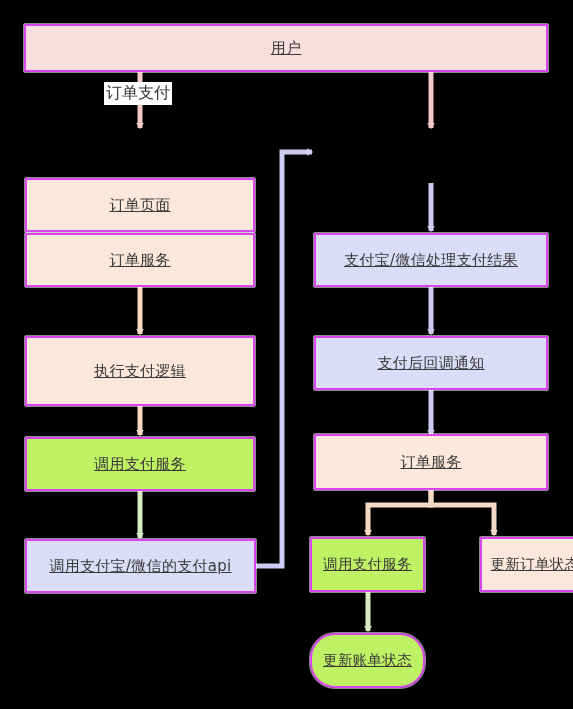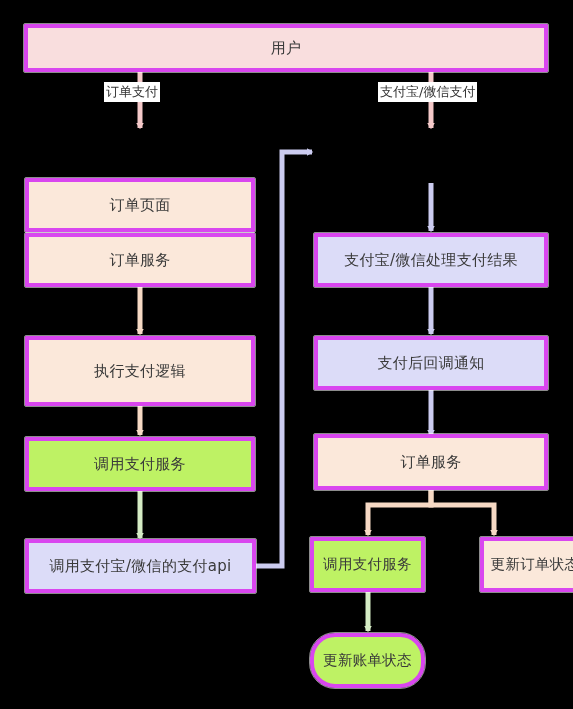--- a/index.html
+++ b/index.html
@@ -29,38 +29,39 @@
     box-sizing: border-box;
     display: flex;
     align-items: center;
     justify-content: center;
     text-align: center;
     color: #3a3a3a;
     font-size: 15px;
     line-height: 1.35;
     letter-spacing: 0.3px;
     padding: 2px 6px;
-    border: 4px solid #d946ef;
+    border: 2px solid #d946ef;
     outline: 1px solid rgba(255,255,255,0.55);
     border-radius: 1px;
     z-index: 3;
+    text-decoration: underline;
   }
   .node.small {
     font-size: 14.5px;
   }
   .fill-pink   { background: #f9dede; }
   .fill-orange { background: #fbe8da; }
   .fill-purple { background: #dcdcf8; }
   .fill-green  { background: #bef264; }
 
   .edge-label {
     position: absolute;
     background: #ffffff;
     color: #333333;
-    font-size: 13px;
+    font-size: 16px;
     line-height: 1;
     padding: 3px 2px 4px 2px;
     white-space: nowrap;
     z-index: 4;
     font-family: "DejaVu Sans", "Liberation Sans", sans-serif;
   }
 </style>
 </head>
 <body>
 
@@ -132,15 +133,14 @@
   <div class="node fill-orange" style="left:314px; top:434px; width:234px; height:56px;">订单服务</div>
 
   <div class="node small fill-green" style="left:310px; top:537px; width:115px; height:55px;">调用支付服务</div>
 
   <div class="node small fill-orange" style="left:438px; top:537px; width:110px; height:55px;margin-left:42px;">更新订单状态</div>
 
   <div class="node small fill-green" style="left:310px; top:633px; width:115px; height:55px;border-radius:25px;">更新账单状态</div>
 
   <div class="edge-label" style="left:104px; top:82px;">订单支付</div>
 
-  <div class="edge-label" style="left:378px; top:82px;">支付宝/微信支付</div>
 
 </div>
 
 </body></html>

